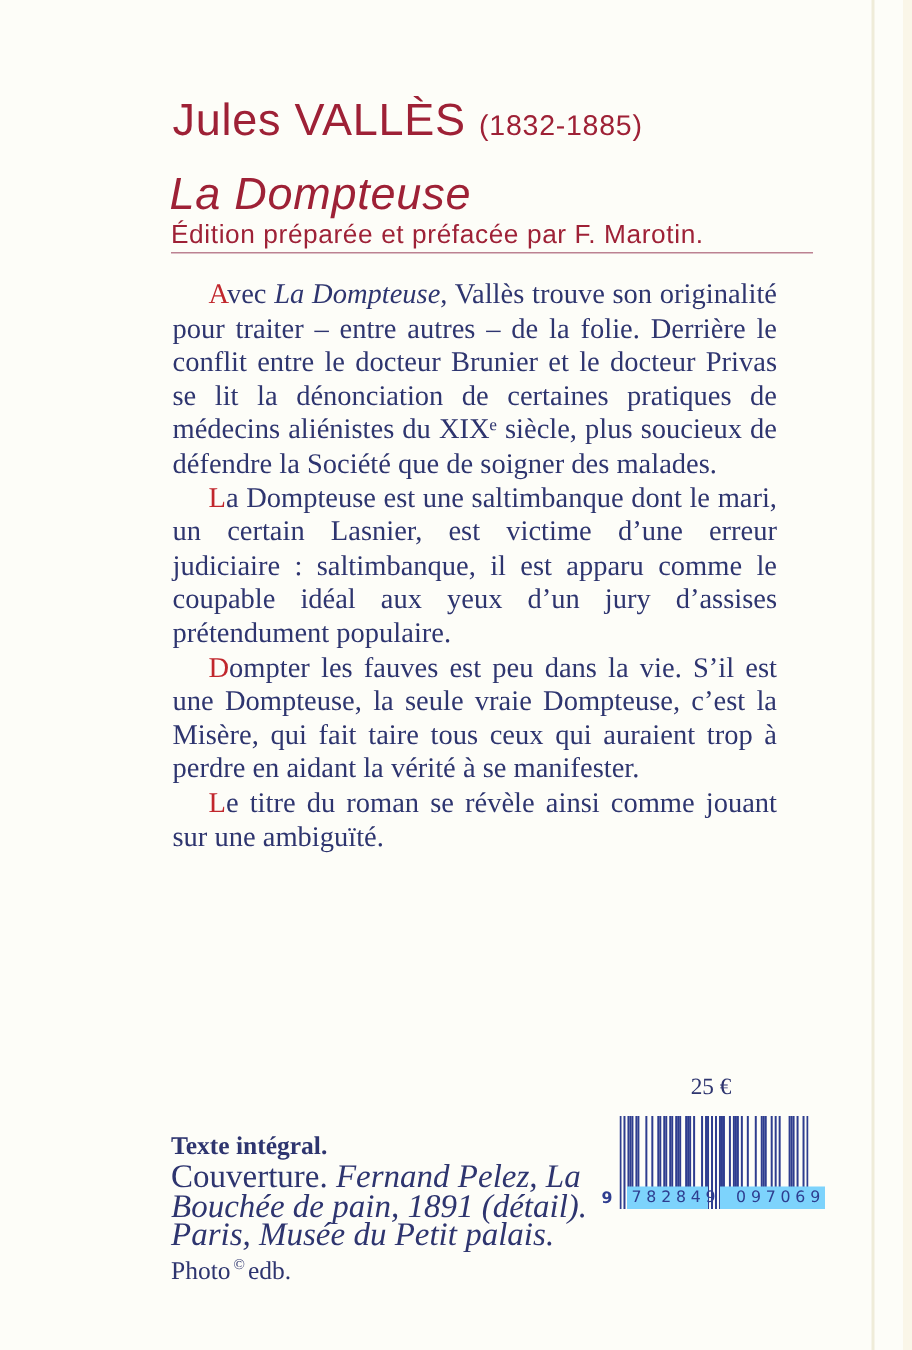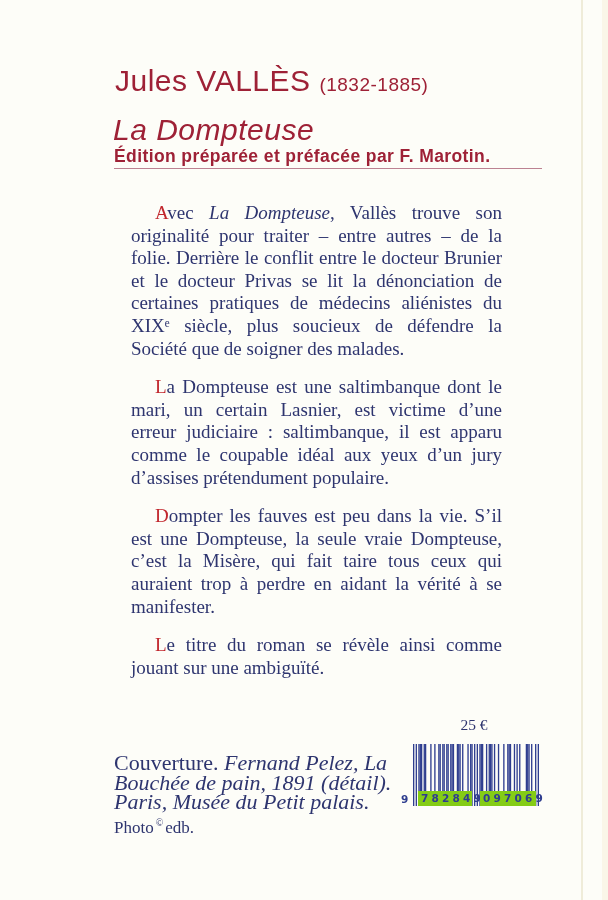--- a/index.html
+++ b/index.html
@@ -20,47 +20,47 @@
   }
   .author-line .years { font-size:19px; letter-spacing:.5px; }
   .book-title {
     position:absolute; left:113px; top:113px; white-space:nowrap;
     font-family:"Liberation Sans", "DejaVu Sans", sans-serif; font-style:italic;
     color:var(--accent,#9e2136); font-size:30px; letter-spacing:.5px;
   }
   .edition {
     position:absolute; left:114px; top:146px; white-space:nowrap;
     font-family:"Liberation Sans", "DejaVu Sans", sans-serif;
-    color:var(--accent,#9e2136); font-size:17.5px; letter-spacing:.4px;font-weight:bold;
+    color:var(--accent,#9e2136); font-size:17.5px; letter-spacing:.4px;
   }
   .rule { position:absolute; left:114px; top:168px; width:428px; height:1px; background:#bc8292; }
 
   
   .blurb {
     position:absolute; left:115px; top:186px; width:403px;
     font-size:19px; line-height:22.6px; color:var(--ink,#2e356f);
     text-align:justify;
   }
-  .blurb p { margin:16px; text-indent:24px; }
+  .blurb p { margin:0; text-indent:24px; }
   .blurb .lead { color:var(--lead,#c1272d); }
 
   
   .price {
     position:absolute; left:413px; top:716px; width:122px; text-align:center;
     font-size:15.5px; color:var(--ink,#2e356f);
   }
   .barcode { position:absolute; left:413px; top:744px; width:126px; height:62px; }
   .barcode svg { display:block; width:126px; height:62px; }
   .bc-num {
-    position:absolute; background:#84cc16; color:var(--bc,#2e3d8f);
-    font-family:"DejaVu Sans", sans-serif; font-weight:bold; font-size:10.5px;
+    position:absolute; background:#7dd3fc; color:var(--bc,#2e3d8f);
+    font-family:"DejaVu Sans", sans-serif; font-weight:normal; font-size:10.5px;
     top:47px; height:15px; line-height:15px; text-align:right;
   }
   .bc-g1 { left:5px;  width:54px; letter-spacing:3.2px; text-indent:3px; }
-  .bc-g2 { left:67px; width:56px; letter-spacing:3.2px; text-indent:3px; }
+  .bc-g2 { left:67px; width:70px; letter-spacing:3.2px; text-indent:3px; }
   .bc-first { position:absolute; left:-12px; top:49px; background:none;
     color:var(--bc,#2e3d8f); font-family:"DejaVu Sans", sans-serif;
     font-weight:bold; font-size:10.5px; }
   .isbn {
     position:absolute; left:383px; top:818px; white-space:nowrap;
     font-size:13.5px; letter-spacing:.2px; color:var(--ink,#2e356f);
   }
   .credits { position:absolute; left:114px; top:753px; width:302px; color:var(--ink,#2e356f); }
   .credit-integral { font-weight:bold; font-size:17px; line-height:21px; }
   .credit-cover { font-size:22px; line-height:19.5px; }
@@ -142,19 +142,20 @@
         <rect x="92" y="0" width="1" height="62"></rect>
         <rect x="94" y="0" width="1" height="62"></rect>
       </svg>
     <span class="bc-first">9</span>
     <span class="bc-num bc-g1">782849</span>
     <span class="bc-num bc-g2">097069</span>
   </div>
 
 
   <div class="credits">
+    <div class="credit-integral">Texte intégral.</div>
     <div class="credit-cover"><span>Couverture. </span><em>Fernand Pelez, La Bouchée de pain, 1891 (détail). Paris, Musée du Petit palais.</em></div>
     <div class="credit-photo"><span>Photo</span><sup>©</sup><span>edb.</span></div>
   </div>
 
   <div class="crease"></div>
   <div class="edge"></div>
 </div>
 
 </body></html>

